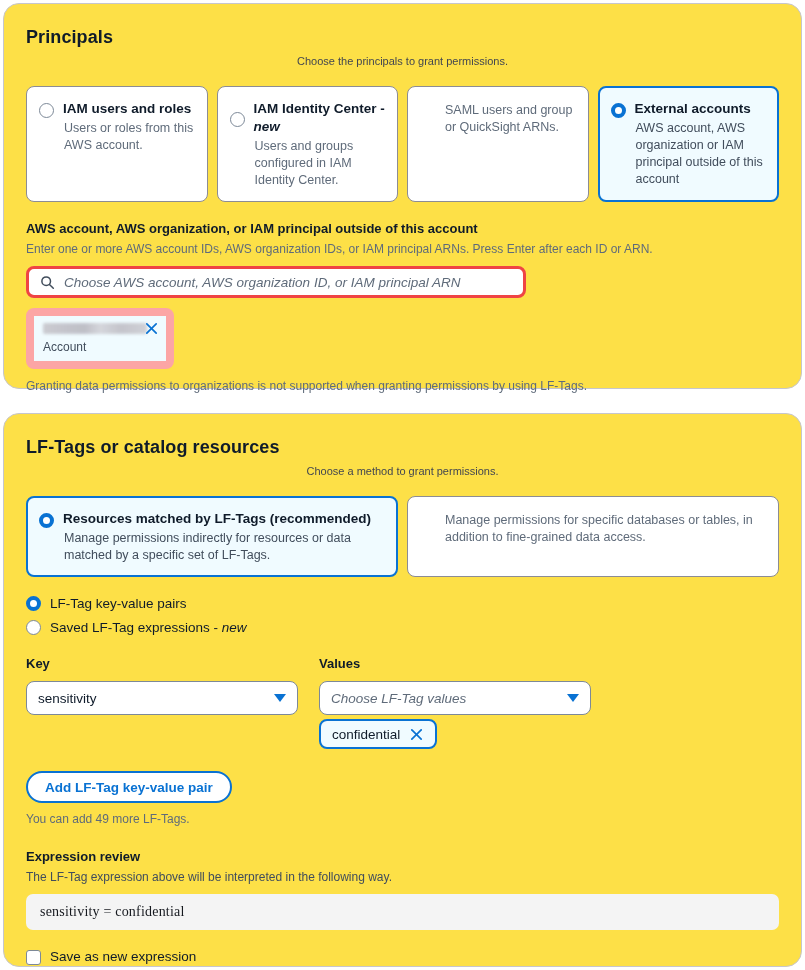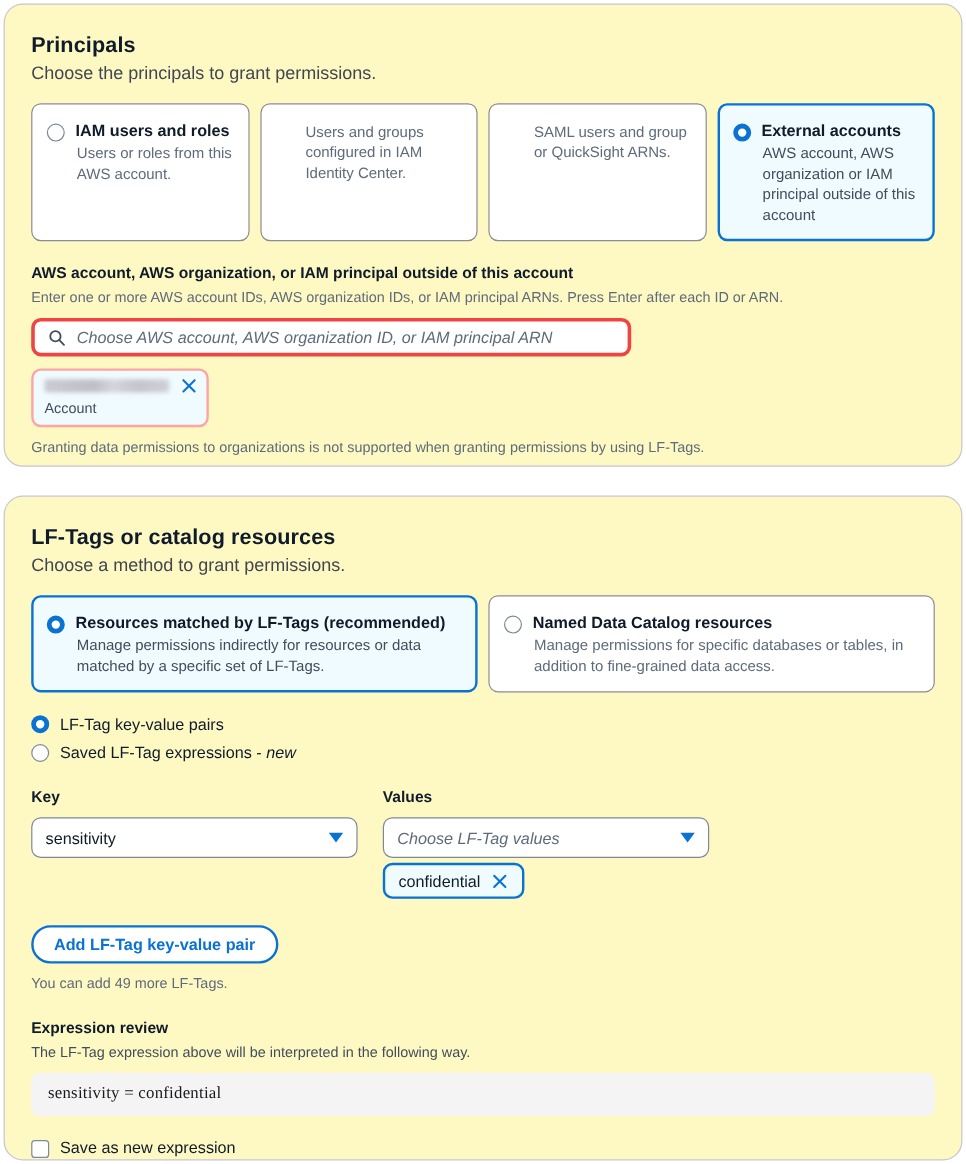--- a/index.html
+++ b/index.html
@@ -8,42 +8,43 @@
     background: #ffffff;
     width: 805px; height: 970px;
     font-family: "Liberation Sans", sans-serif;
     -webkit-font-smoothing: antialiased;
   }
   .page { width: 805px; height: 970px; position: relative; background: #ffffff; }
 
   .panel {
     position: absolute;
     left: 3px; right: 3px;
-    background: #fef9c3;
+    background: #fde047;
     border: 1px solid #c6c6cd;
     border-radius: 16px;
   }
   #panel-principals { top: 3px; height: 386px; }
   #panel-lftags { top: 413px; height: 554px; }
 
   .panel-inner { padding: 22px 22px 0 22px; }
 
   .sec-title {
     font-size: 18px;
     font-weight: bold;
     color: #0f1b2a;
     letter-spacing: .1px;
     margin: 0;
     line-height: 22px;
   }
   .sec-sub {
-    font-size: 15px;
+    font-size: 11px;
     color: #424650;
     margin: 5px 0 0 0;
     line-height: 17px;
+    text-align: center;
   }
 
   
   .tiles { display: flex; gap: 9px; margin-top: 16px; }
   .tile {
     flex: 1 1 0;
     min-width: 0;
     border: 1px solid #8c8c94;
     border-radius: 8px;
     background: #ffffff;
@@ -116,21 +117,21 @@
   }
   .search-ph {
     font-size: 13.5px;
     font-style: italic;
     color: #5f6b7a;
   }
 
   .token {
     margin-top: 10px;
     width: 148px;
-    border: 2px solid #fca5a5;
+    border: 8px solid #fca5a5;
     border-radius: 8px;
     background: #f0fbff;
     padding: 7px 9px 6px 9px;
     position: relative;
   }
   .token-redacted {
     height: 11px;
     width: 104px;
     border-radius: 2px;
     background: linear-gradient(90deg,#c9c9cf 0%,#bcbcc4 40%,#d4d4da 55%,#c2c2c9 75%,#cfcfd5 100%);
@@ -299,20 +300,24 @@
 
         <div class="tile">
           <div class="tile-head">
             <span class="radio"></span>
             <span class="tile-title">IAM users and roles</span>
           </div>
           <div class="tile-desc">Users or roles from this AWS account.</div>
         </div>
 
         <div class="tile">
+          <div class="tile-head">
+            <span class="radio"></span>
+            <span class="tile-title"><span>IAM Identity Center -</span> <span class="ital">new</span></span>
+          </div>
           <div class="tile-desc">Users and groups configured in IAM Identity Center.</div>
         </div>
 
         <div class="tile">
           <div class="tile-desc">SAML users and group or QuickSight ARNs.</div>
         </div>
 
         <div class="tile selected">
           <div class="tile-head">
             <span class="radio on"></span>
@@ -358,24 +363,20 @@
 
         <div class="tile selected" style="min-height:73px;">
           <div class="tile-head">
             <span class="radio on"></span>
             <span class="tile-title">Resources matched by LF-Tags (recommended)</span>
           </div>
           <div class="tile-desc">Manage permissions indirectly for resources or data matched by a specific set of LF-Tags.</div>
         </div>
 
         <div class="tile" style="min-height:73px;">
-          <div class="tile-head">
-            <span class="radio"></span>
-            <span class="tile-title">Named Data Catalog resources</span>
-          </div>
           <div class="tile-desc">Manage permissions for specific databases or tables, in addition to fine-grained data access.</div>
         </div>
 
       </div>
 
       <div style="margin-top:16px;">
         <div class="radio-row">
           <span class="radio on"></span>
           <span class="radio-text">LF-Tag key-value pairs</span>
         </div>

